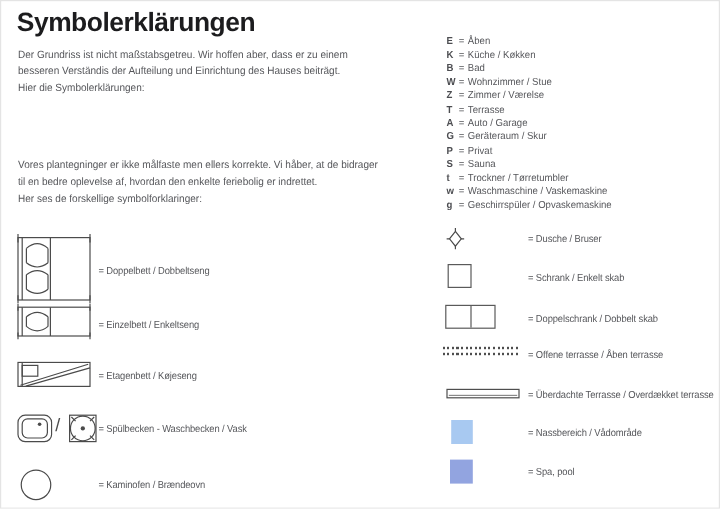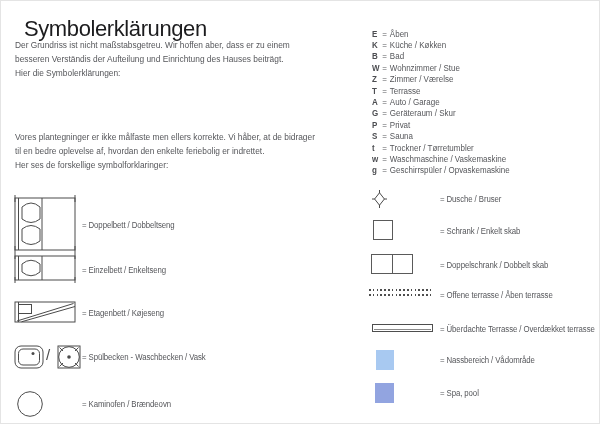--- a/index.html
+++ b/index.html
@@ -1,19 +1,19 @@
 <!DOCTYPE html>
 <html><head>
 <meta charset="utf-8">
 <style>
   html,body{margin:0;padding:0;background:#fff;}
   .page{position:relative;width:600px;height:424px;background:#ffffff;
         font-family:"Liberation Sans",sans-serif;color:#55565a;overflow:hidden;
         border:1px solid #e4e4e4;box-sizing:border-box;}
-  .title{position:absolute;left:13px;margin:10px;font-size:22px;font-weight:normal;
+  .title{position:absolute;left:13px;margin:0;font-size:22px;font-weight:bold;
          color:#1c1c1e;letter-spacing:-0.4px;white-space:nowrap;}
   .para{position:absolute;left:14px;width:410px;font-size:8.8px;line-height:14px;
         white-space:pre-line;transform:scaleX(0.95);transform-origin:left top;}
   
   .abbrev{position:absolute;left:371px;top:27px;}
   .arow{display:flex;align-items:center;height:11.4px;font-size:8.5px;
         transform:scaleX(0.94);transform-origin:left center;white-space:nowrap;}
   .arow .k{width:11px;font-weight:bold;color:#4c4d51;}
   .arow .e{width:8px;}
   

